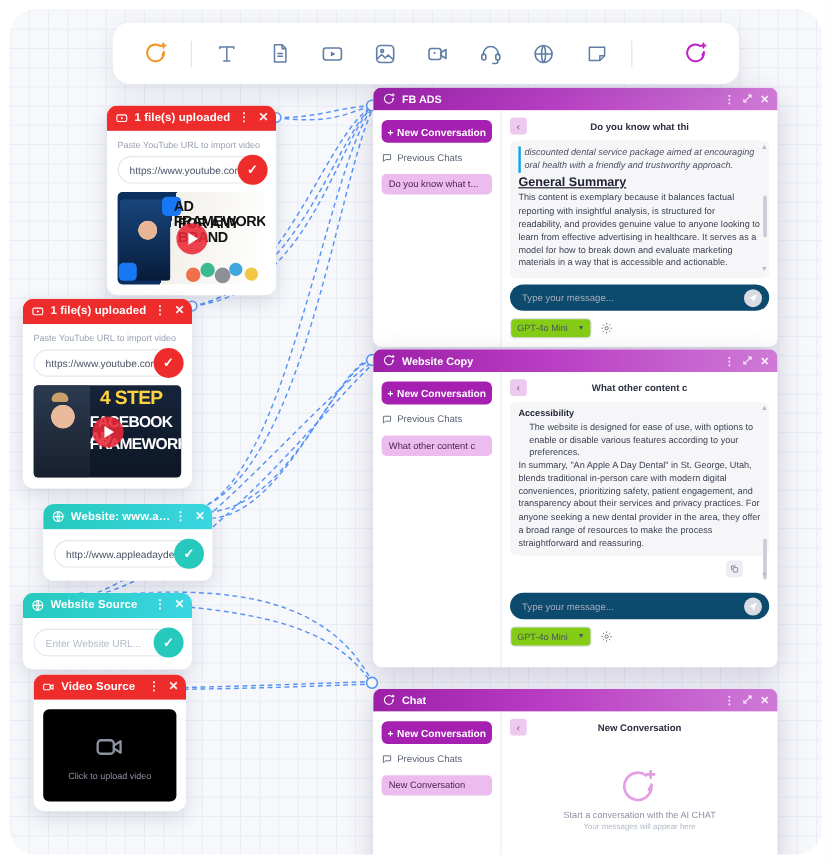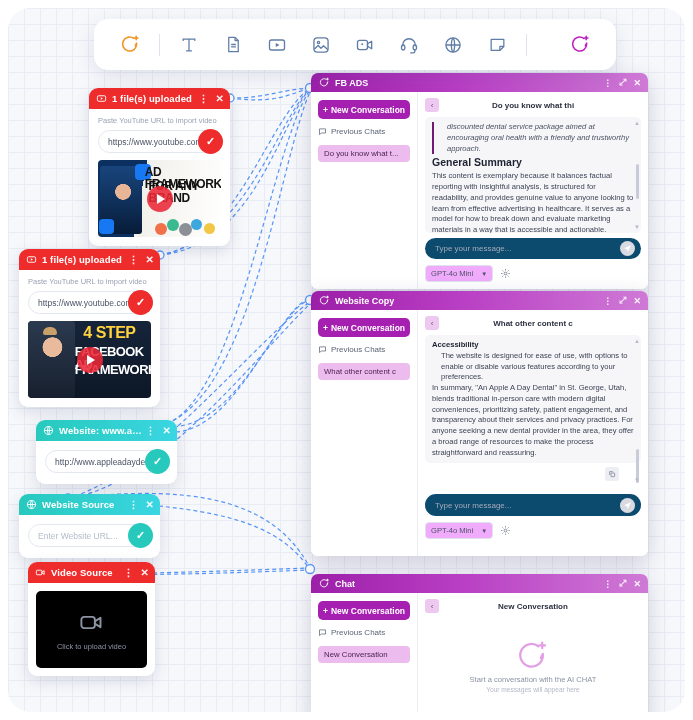--- a/index.html
+++ b/index.html
@@ -79,34 +79,34 @@
   .convitem { margin-top:9px; height:17px; border-radius:4px; background:#edbcee; color:#4a2350;
               font-size:7.8px; display:flex; align-items:center; padding:0 6px;
               white-space:nowrap; overflow:hidden; }
   .panel-main { flex:1 1 auto; display:flex; flex-direction:column; padding:6px 7px 7px; position:relative; min-width:0; }
   .pm-top { display:flex; align-items:center; height:14px; }
   .pm-back { width:14px; height:14px; border-radius:3px; background:#edc8ef; color:#8d3a96;
              font-size:8px; display:flex; align-items:center; justify-content:center; }
   .pm-title { flex:1 1 auto; text-align:center; font-size:8px; font-weight:700; color:#2c3040; padding-right:14px; }
   .msgbox { margin-top:5px; flex:1 1 auto; background:#f6f6f9; border-radius:5px;
             padding:5px 7px; font-size:7.6px; color:#3c4354; line-height:1.42; overflow:hidden; position:relative; }
-  .msgbox h4 { font-size:10.5px; color:#1d2130; margin:1px 0 1px; }
-  .msgbox .quoted { border-left:2px solid #701a75; padding-left:13px; font-style:italic; color:#4a5163; }
+  .msgbox h4 { font-size:10.5px; color:#1d2130; margin:1px 0 1px;text-decoration:underline; }
+  .msgbox .quoted { border-left:2px solid #0ea5e9; padding-left:3px; font-style:italic; color:#4a5163; }
   .msgbox b { color:#1d2130; }
   .msgbox .indent { padding-left:9px; display:block; }
   .scrollbar { position:absolute; right:2px; width:3px; border-radius:2px; background:#c9ccd6; }
   .scroll-arrow { position:absolute; right:1px; color:#b6bac6; font-size:6px; }
   .copybtn { position:absolute; width:14px; height:14px; border-radius:3px; background:#eceef4;
              display:flex; align-items:center; justify-content:center; }
   .composer { margin-top:5px; height:22px; background:#0c4a6e; border-radius:11px;
               display:flex; align-items:center; padding:0 6px 0 10px; font-size:8px; color:#a5abba; }
   .composer .send { margin-left:auto; width:15px; height:15px; border-radius:50%; background:#d9dbe3;
                     display:flex; align-items:center; justify-content:center; }
   .modelrow { margin-top:6px; display:flex; align-items:center; gap:7px; }
-  .modelsel { height:17px; min-width:62px; border:1px solid #dfe2eb; border-radius:4px; background:#f0abfc;
+  .modelsel { height:17px; min-width:62px; border:1px solid #dfe2eb; border-radius:4px; background:#84cc16;
               display:flex; align-items:center; padding:0 5px; gap:8px; font-size:7.6px; color:#4b5264; }
   .empty-wrap { flex:1 1 auto; display:flex; flex-direction:column; align-items:center; justify-content:center; gap:2px; }
   .empty-t1 { font-size:7.6px; color:#8b92a3; }
   .empty-t2 { font-size:6.6px; color:#b3b9c7; }
 
   .vid-drop { margin-top:0; height:77px; background:#000000; border-radius:5px;
               display:flex; flex-direction:column; align-items:center; justify-content:center; gap:6px; }
   .vid-drop .cap { font-size:7.5px; color:#8d93a3; }
 </style>
 </head>

